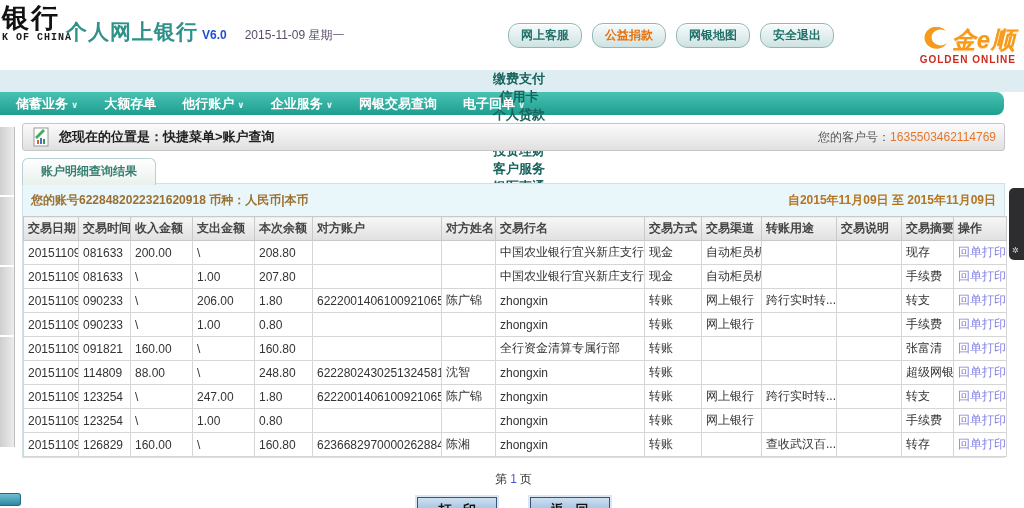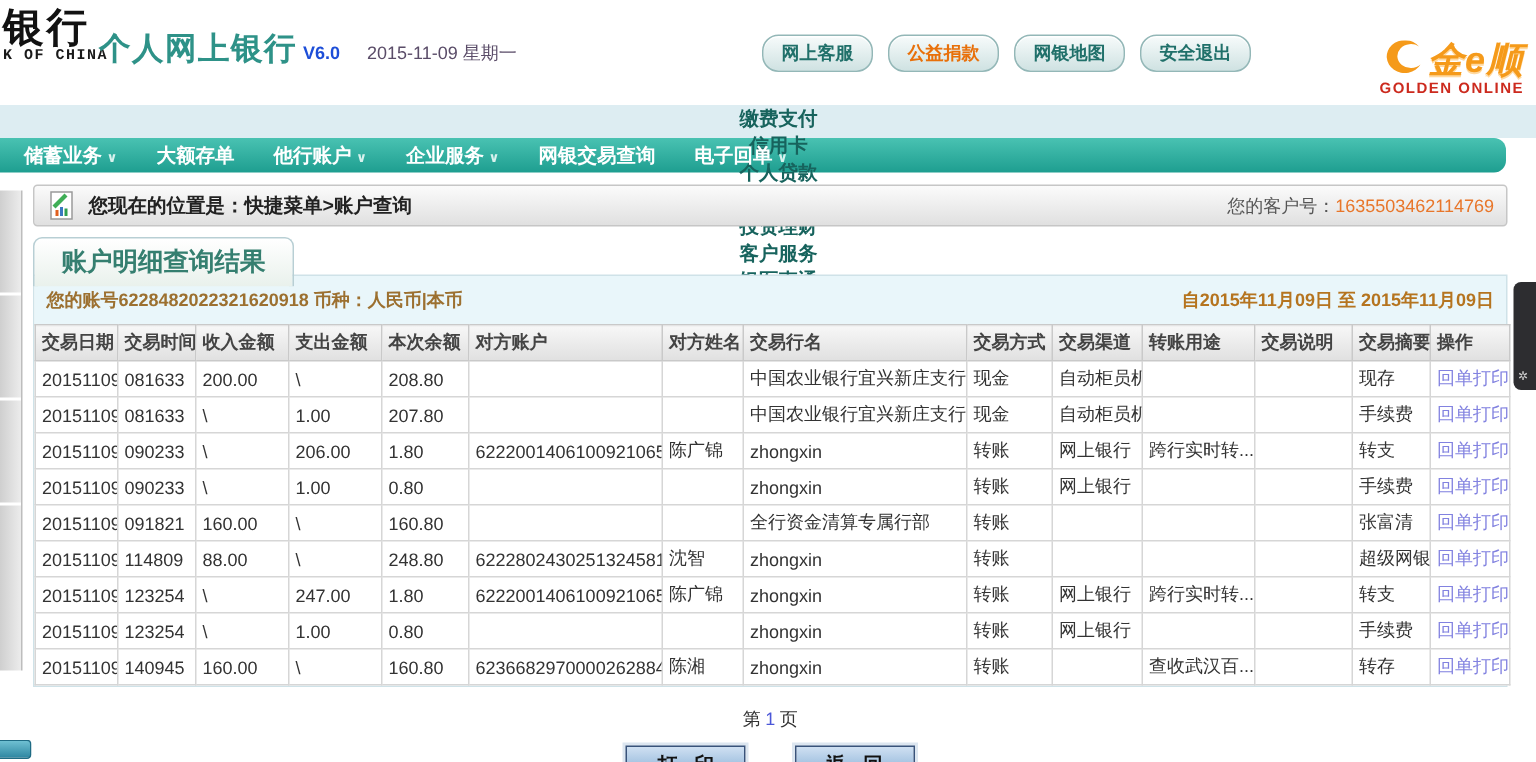--- a/index.html
+++ b/index.html
@@ -41,21 +41,21 @@
     background:linear-gradient(to right,#cfcfcf,#ececec); border-right:1px solid #bdbdbd;}
   .side-strip .seg { border-bottom:2px solid #fff; height:70px; }
   .crumb-bar { margin-top:8px; height:28px; background:linear-gradient(#fbfbfb,#e0e0e0);
     border:1px solid #c6c6c6; border-radius:3px; display:flex; align-items:center; padding:0 8px;}
   .crumb-icon { width:20px; height:20px; margin-right:8px; }
   .crumb-text { font-size:13px; font-weight:bold; color:#222; }
   .crumb-right { margin-left:auto; font-size:12px; color:#555; }
   .crumb-right b { color:#e8762a; font-weight:normal; }
 
   .tab-row { margin-top:7px; height:25px; }
-  .tab { display:inline-block; padding:4px 18px 5px 18px; font-size:17px; font-weight:bold; color:#357f70;
+  .tab { display:inline-block; padding:4px 18px 5px 18px; font-size:12px; font-weight:bold; color:#357f70;
     background:linear-gradient(#ffffff,#e9f1ec); border:1px solid #b8cfd4; border-bottom:none;
     border-radius:6px 6px 0 0; cursor:default;}
 
   .panel { border:1px solid #cfe2e8; }
   .acct-bar { height:32px; background:#e9f6fa; display:flex; align-items:center; padding:0 8px; }
   .acct-left { font-size:12px; font-weight:bold; color:#9c7030; }
   .acct-right { margin-left:auto; font-size:12px; font-weight:bold; color:#b5741f; }
 
   table.tx { border-collapse:collapse; table-layout:fixed; width:100%; background:#fff; }
   table.tx th { background:linear-gradient(#f7f7f7,#e0e0e0); border:1px solid #c9c9c9;
@@ -320,21 +320,21 @@
             <td class="c-num">zhongxin</td>
             <td class="c-dark">转账</td>
             <td class="c-dark">网上银行</td>
             <td class="c-purple"></td>
             <td class="c-dark"></td>
             <td class="c-dark">手续费</td>
             <td><a class="rcpt">回单打印</a></td>
           </tr>
           <tr>
             <td class="c-num">20151109</td>
-            <td class="c-num">140945</td>
+            <td class="c-num">126829</td>
             <td class="c-num">160.00</td>
             <td class="c-num">\</td>
             <td class="c-num">160.80</td>
             <td class="c-num">6236682970000262884</td>
             <td class="c-dark">陈湘</td>
             <td class="c-num">zhongxin</td>
             <td class="c-dark">转账</td>
             <td class="c-dark"></td>
             <td class="c-purple">查收武汉百...</td>
             <td class="c-dark"></td>

